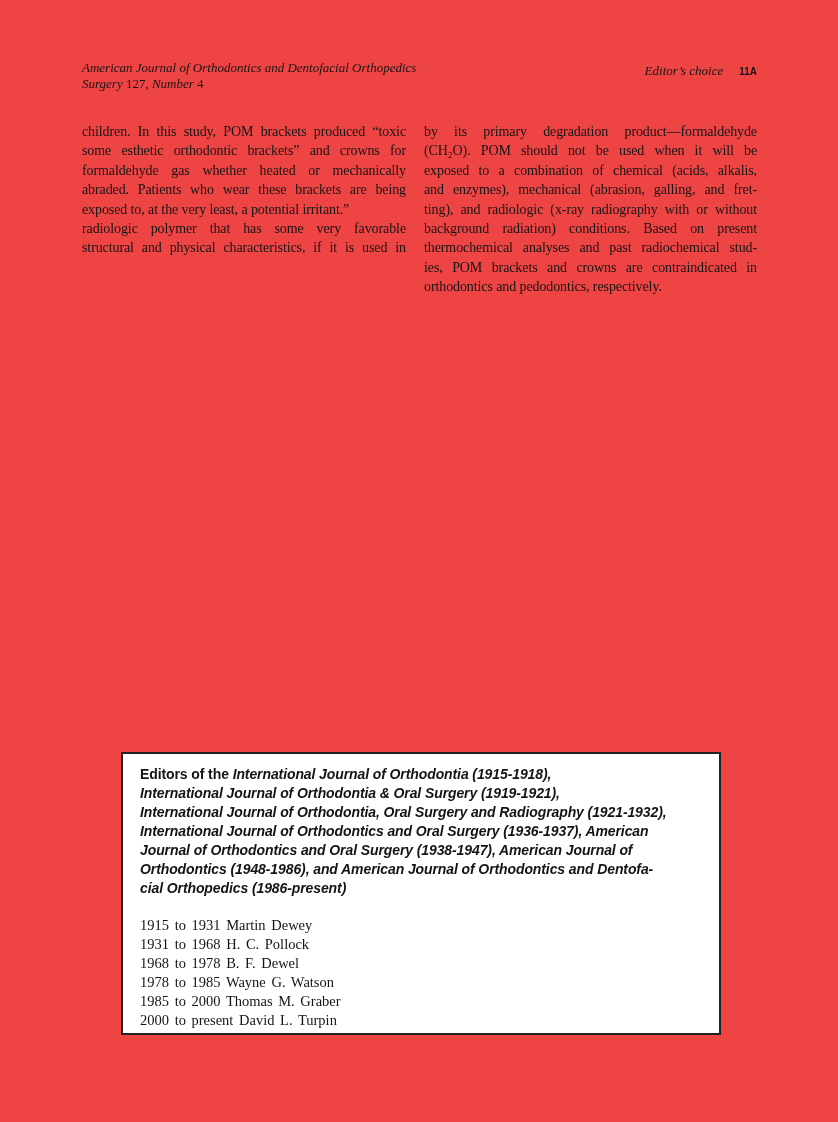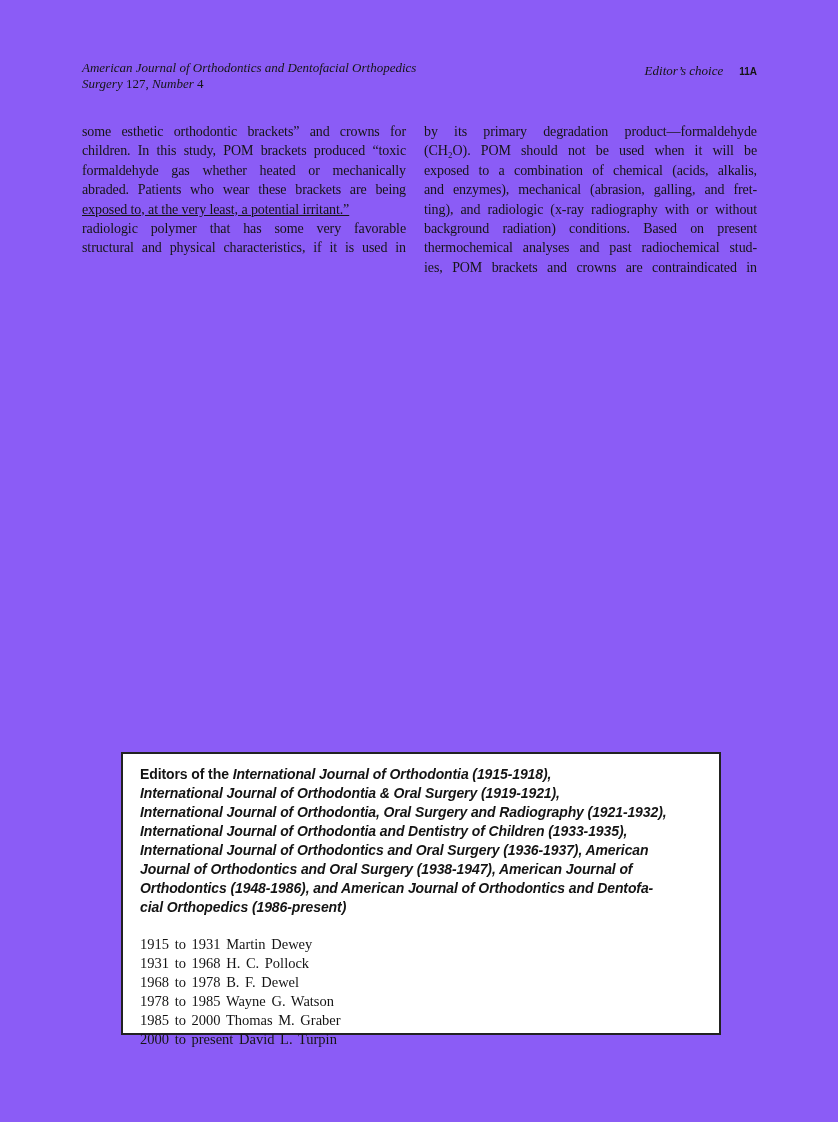--- a/index.html
+++ b/index.html
@@ -1,21 +1,21 @@
 <!DOCTYPE html>
 <html><head>
 <meta charset="utf-8">
 <style>
   * { box-sizing: border-box; }
   html, body { margin: 0; padding: 0; background: #ffffff; }
   .page {
     position: relative;
     width: 838px;
     height: 1122px;
-    background: #8b5cf6;
+    background: #ef4444;
     color: #151515;
     font-family: "Liberation Serif", serif;
     overflow: hidden;
   }
 
   
   .page-header {
     position: absolute;
     left: 82px;
     top: 60px;
@@ -54,21 +54,21 @@
     width: 675px;
     display: flex;
     gap: 18px;
     font-size: 14px;
     line-height: 19.4px;
     letter-spacing: -0.1px;
   }
   .col-left  { width: 324px; }
   .col-right { width: 333px; }
   .tl { text-align: justify; text-align-last: justify; }
-  .tl.end { text-align-last: left; text-decoration: underline; }
+  .tl.end { text-align-last: left; }
   .tl.indent { text-indent: 17px; }
 
   
   .editors-box {
     position: absolute;
     left: 121px;
     top: 752px;
     width: 600px;
     height: 283px;
     border: 2px solid #222222;
@@ -112,53 +112,53 @@
     </div>
     <div class="running-right">
       <span class="section-name">Editor’s choice</span>
       <span class="page-number">11A</span>
     </div>
   </header>
 
   <main class="columns">
     <div class="col-left">
       <div>
+        <div class="tl">children. In this study, POM brackets produced “toxic</div>
         <div class="tl">some esthetic orthodontic brackets” and crowns for</div>
-        <div class="tl">children. In this study, POM brackets produced “toxic</div>
         <div class="tl">formaldehyde gas whether heated or mechanically</div>
         <div class="tl">abraded. Patients who wear these brackets are being</div>
         <div class="tl end">exposed to, at the very least, a potential irritant.”</div>
       </div>
       <div>
         <div class="tl">radiologic polymer that has some very favorable</div>
         <div class="tl">structural and physical characteristics, if it is used in</div>
       </div>
     </div>
     <div class="col-right">
       <div>
         <div class="tl">by its primary degradation product—formaldehyde</div>
         <div class="tl">(CH₂O). POM should not be used when it will be</div>
         <div class="tl">exposed to a combination of chemical (acids, alkalis,</div>
         <div class="tl">and enzymes), mechanical (abrasion, galling, and fret-</div>
         <div class="tl">ting), and radiologic (x-ray radiography with or without</div>
         <div class="tl">background radiation) conditions. Based on present</div>
         <div class="tl">thermochemical analyses and past radiochemical stud-</div>
         <div class="tl">ies, POM brackets and crowns are contraindicated in</div>
+        <div class="tl end">orthodontics and pedodontics, respectively.</div>
       </div>
     </div>
   </main>
 
   <section class="editors-box">
     <div class="box-heading">
       <div class="hl">
         <span class="upright">Editors of the </span><span class="ital">International Journal of Orthodontia (1915-1918),</span>
       </div>
       <div class="hl ital">International Journal of Orthodontia &amp; Oral Surgery (1919-1921),</div>
       <div class="hl ital">International Journal of Orthodontia, Oral Surgery and Radiography (1921-1932),</div>
-      <div class="hl ital">International Journal of Orthodontia and Dentistry of Children (1933-1935),</div>
       <div class="hl ital">International Journal of Orthodontics and Oral Surgery (1936-1937), American</div>
       <div class="hl ital">Journal of Orthodontics and Oral Surgery (1938-1947), American Journal of</div>
       <div class="hl ital">Orthodontics (1948-1986), and American Journal of Orthodontics and Dentofa-</div>
       <div class="hl ital">cial Orthopedics (1986-present)</div>
     </div>
     <div class="editors-list">
       <div>1915 to 1931 Martin Dewey</div>
       <div>1931 to 1968 H. C. Pollock</div>
       <div>1968 to 1978 B. F. Dewel</div>
       <div>1978 to 1985 Wayne G. Watson</div>

